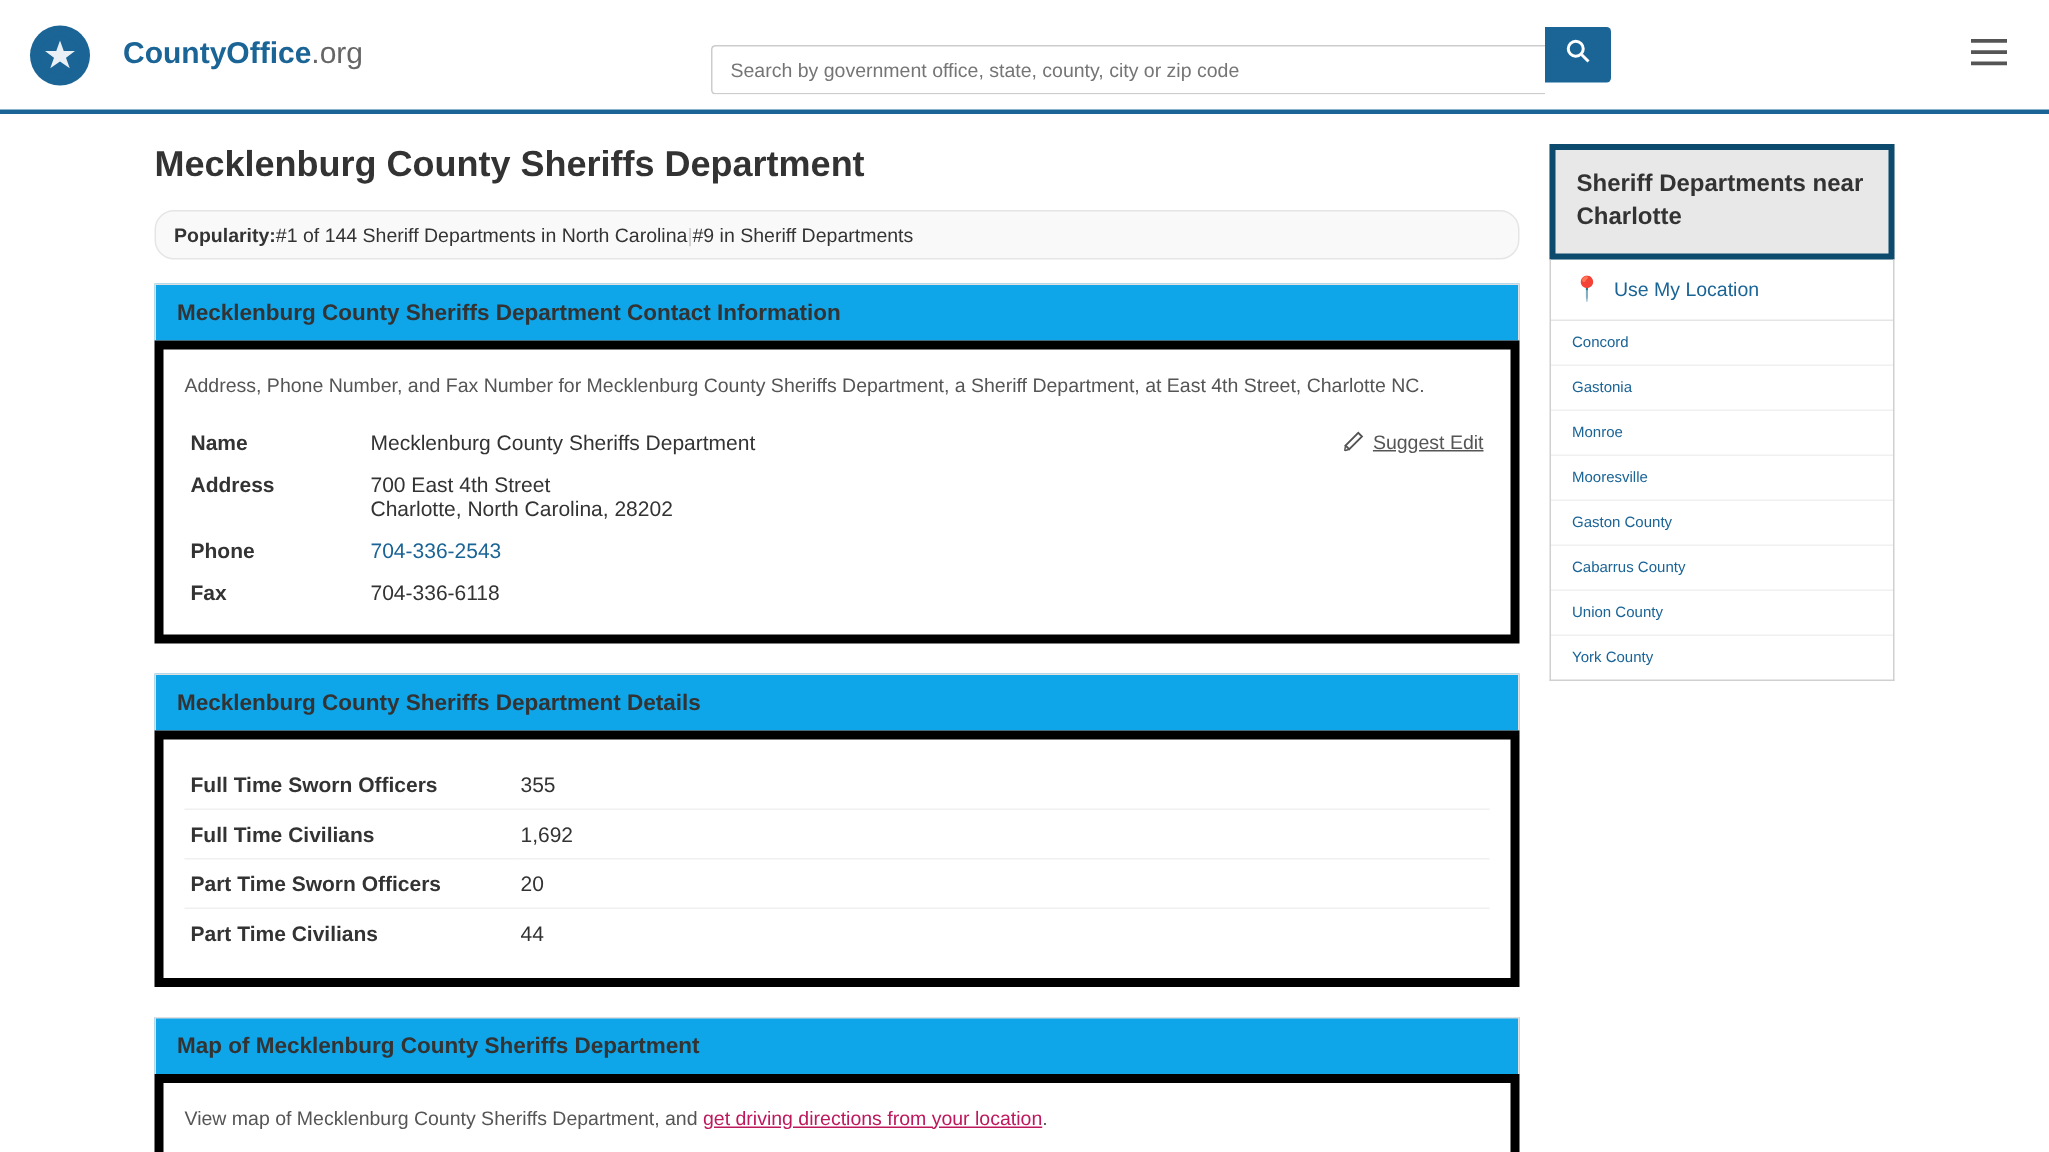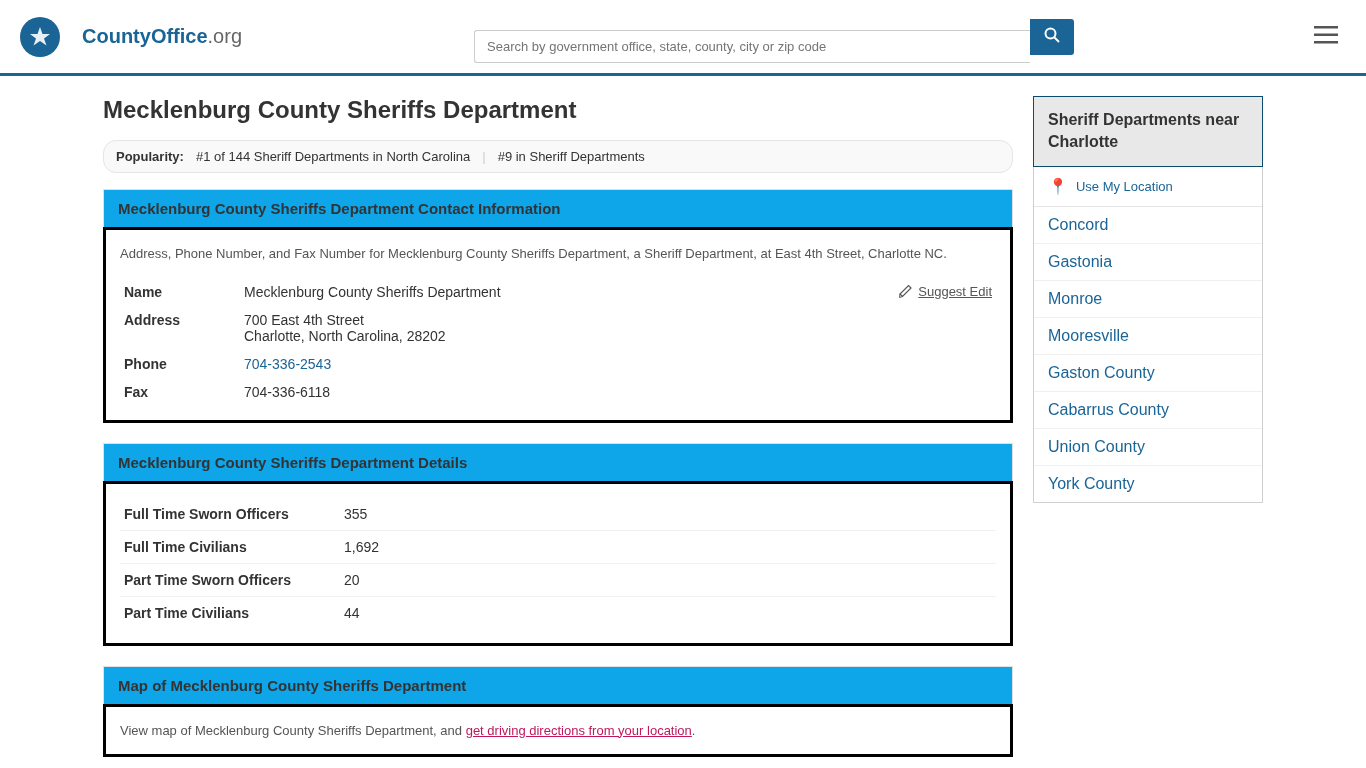--- a/index.html
+++ b/index.html
@@ -110,40 +110,40 @@
     
     #popularity {
       font-size: 13px;
       margin-bottom: 16px;
       padding: 8px 12px;
       background: #f9f9f9;
       border: 1px solid #e5e5e5;
       border-radius: 13px;
       display: flex;
       align-items: center;
-      gap: 12px;
+      gap: 0;
     }
     #popularity .label { font-weight: bold; }
     #popularity .divider { color: #ccc; }
 
     
     .section-header {
       background: #0ea5e9;
       padding: 10px 14px;
       font-size: 15px;
       font-weight: bold;
       color: #333;
       margin-bottom: 0;
       border: 1px solid #e0e0e0;
       border-bottom: none;
     }
 
     
     .section-body {
-      border: 3px solid #000000;
+      border: 6px solid #000000;
       padding: 14px;
       margin-bottom: 20px;
     }
 
     .contact-desc {
       font-size: 13px;
       color: #555;
       margin-bottom: 14px;
       line-height: 1.5;
     }
@@ -212,21 +212,21 @@
       width: 230px;
       flex-shrink: 0;
     }
 
     .sidebar-header {
       background: #e8e8e8;
       padding: 12px 14px;
       font-size: 16px;
       font-weight: bold;
       color: #333;
-      border: 1px solid #0c4a6e;
+      border: 4px solid #0c4a6e;
       line-height: 1.4;
       margin-bottom: 0;
     }
 
     .sidebar-list {
       border: 1px solid #d0d0d0;
       border-top: none;
     }
 
     .sidebar-location-btn {
@@ -240,21 +240,21 @@
       border-bottom: 1px solid #e5e5e5;
       cursor: pointer;
       color: #1a6496;
       font-size: 13px;
       text-align: left;
     }
 
     .sidebar-link {
       display: block;
       padding: 9px 14px;
-      font-size: 16px;
+      font-size: 10px;
       color: #1a6496;
       text-decoration: none;
       border-bottom: 1px solid #f0f0f0;
     }
     .sidebar-link:last-child { border-bottom: none; }
 
     .location-pin {
       color: #1a6496;
       font-size: 16px;
     }

